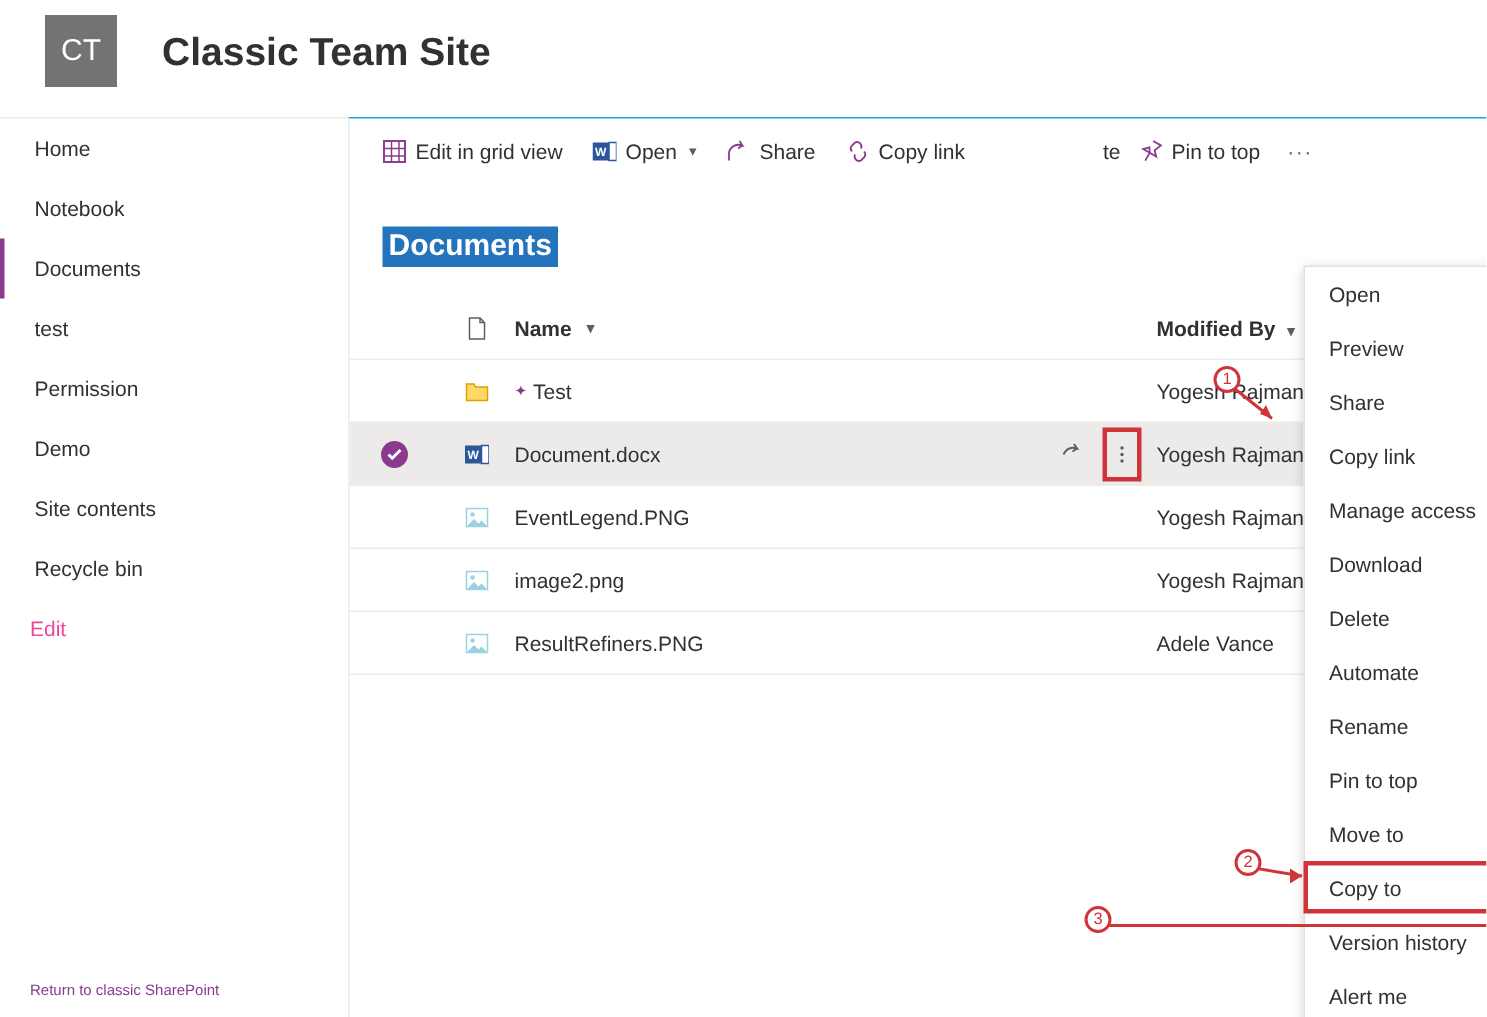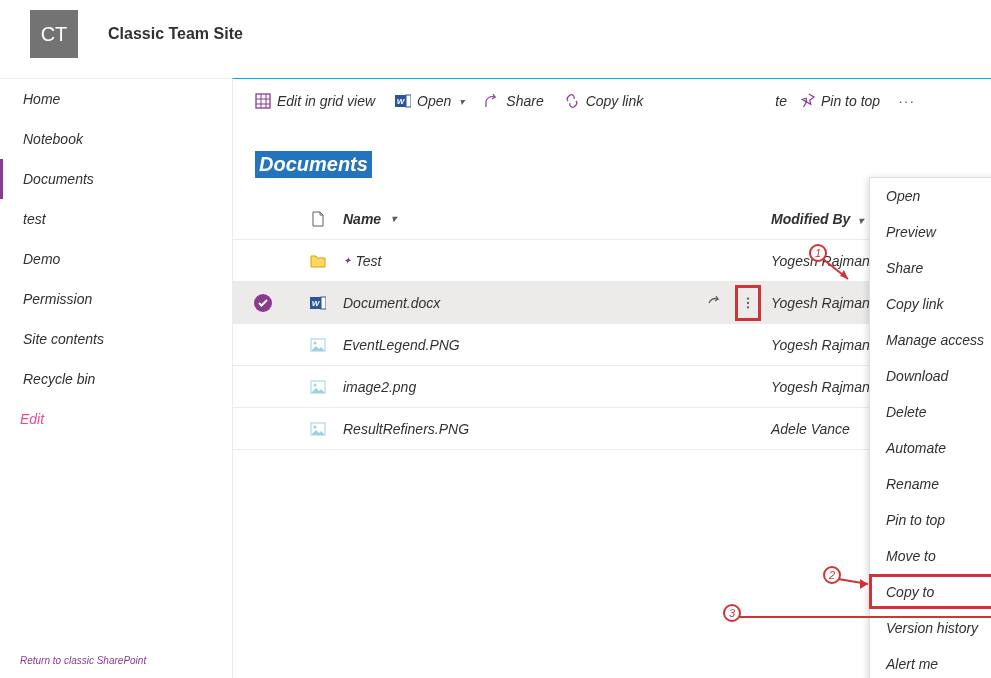--- a/index.html
+++ b/index.html
@@ -22,28 +22,27 @@
   .site-logo {
     width: 48px; height: 48px;
     background: #737373;
     color: #fff;
     display: flex;
     align-items: center;
     justify-content: center;
     font-size: 20px;
   }
   .site-title {
-    font-size: 16px;
+    font-size: 26px;
     font-weight: 600;
     margin-left: 30px;
   }
   .body {
     display: flex;
     height: calc(100% - 78px);
-    font-style: italic;
   }
   .sidebar {
     width: 232px;
     border-top: 1px solid #edebe9;
     position: relative;
     flex-shrink: 0;
   }
   .nav-item {
     padding: 12px 20px;
     font-size: 14px;
@@ -189,22 +188,22 @@
 </div>
 
 <div class="body">
 
   <div class="sidebar">
     <div id="nav-list">
         <div class="nav-item">Home</div>
         <div class="nav-item">Notebook</div>
         <div class="nav-item active">Documents</div>
         <div class="nav-item">test</div>
+        <div class="nav-item">Permission</div>
         <div class="nav-item">Demo</div>
-        <div class="nav-item">Permission</div>
         <div class="nav-item">Site contents</div>
         <div class="nav-item">Recycle bin</div>
       </div>
     <div class="nav-edit">Edit</div>
     <div class="return-link">Return to classic SharePoint</div>
   </div>
 
   <div class="main">
 
     
@@ -234,21 +233,21 @@
           </svg>
         <span>Share</span>
       </div>
       <div class="cmd">
         <svg viewBox="0 0 16 16">
             <path d="M4 8 a3 3 0 0 1 0-4 l2-2 a3 3 0 0 1 4 4 M12 8 a3 3 0 0 1 0 4 l-2 2 a3 3 0 0 1 -4 -4" fill="none" stroke="#8a3b8f" stroke-width="1.2"></path>
           </svg>
         <span>Copy link</span>
       </div>
 
-      <span style="margin-left:120px;">te</span>
+      <span style="margin-left:80px;">te</span>
       <div class="cmd">
         <svg viewBox="0 0 16 16">
             <path d="M6 1 L12 1 L10 6 L13 9 L8 9 L8 15 M8 9 L3 9 L6 6 Z" fill="none" stroke="#8a3b8f" stroke-width="1.2" transform="rotate(30 8 8)"></path>
           </svg>
         <span>Pin to top</span>
       </div>
       <span class="more-ellipsis">···</span>
     </div>
 
     <div class="lib-title">Documents</div>

